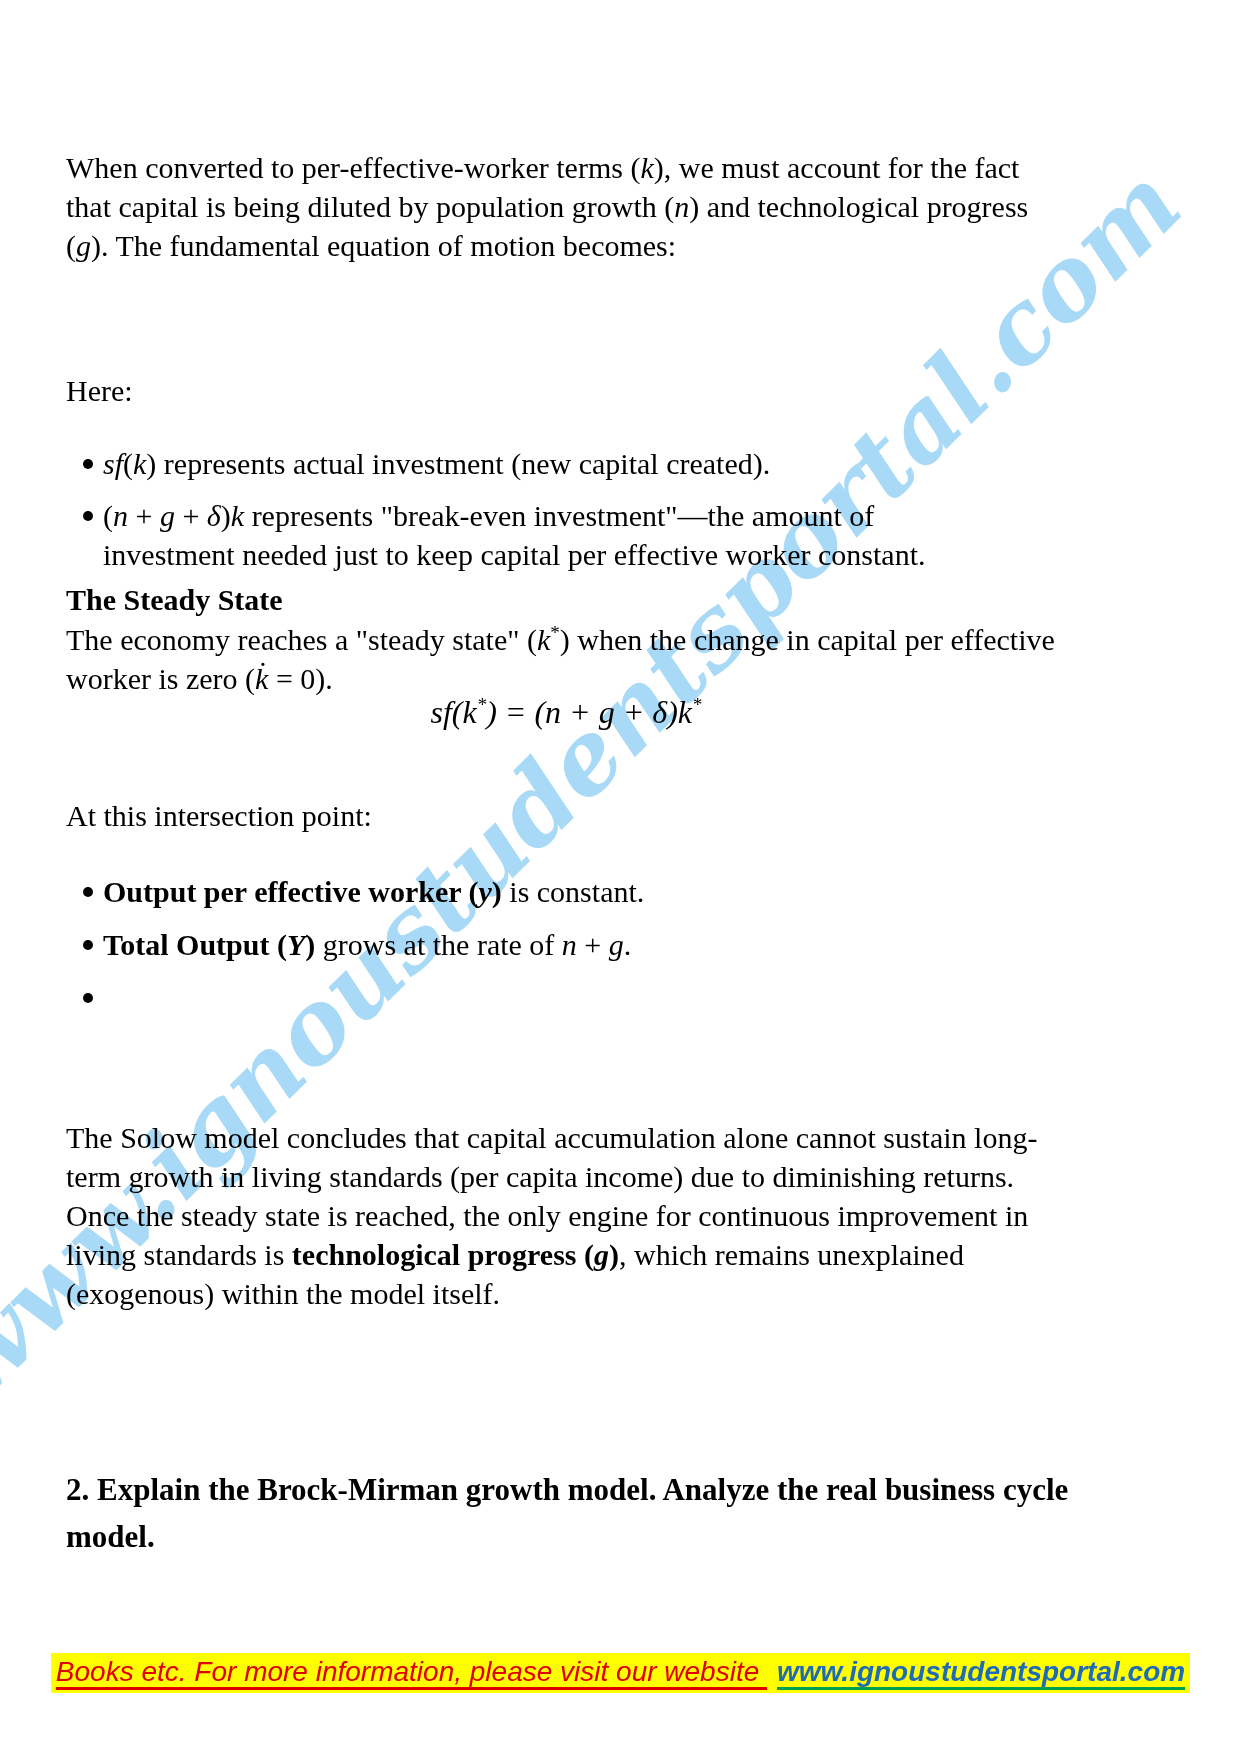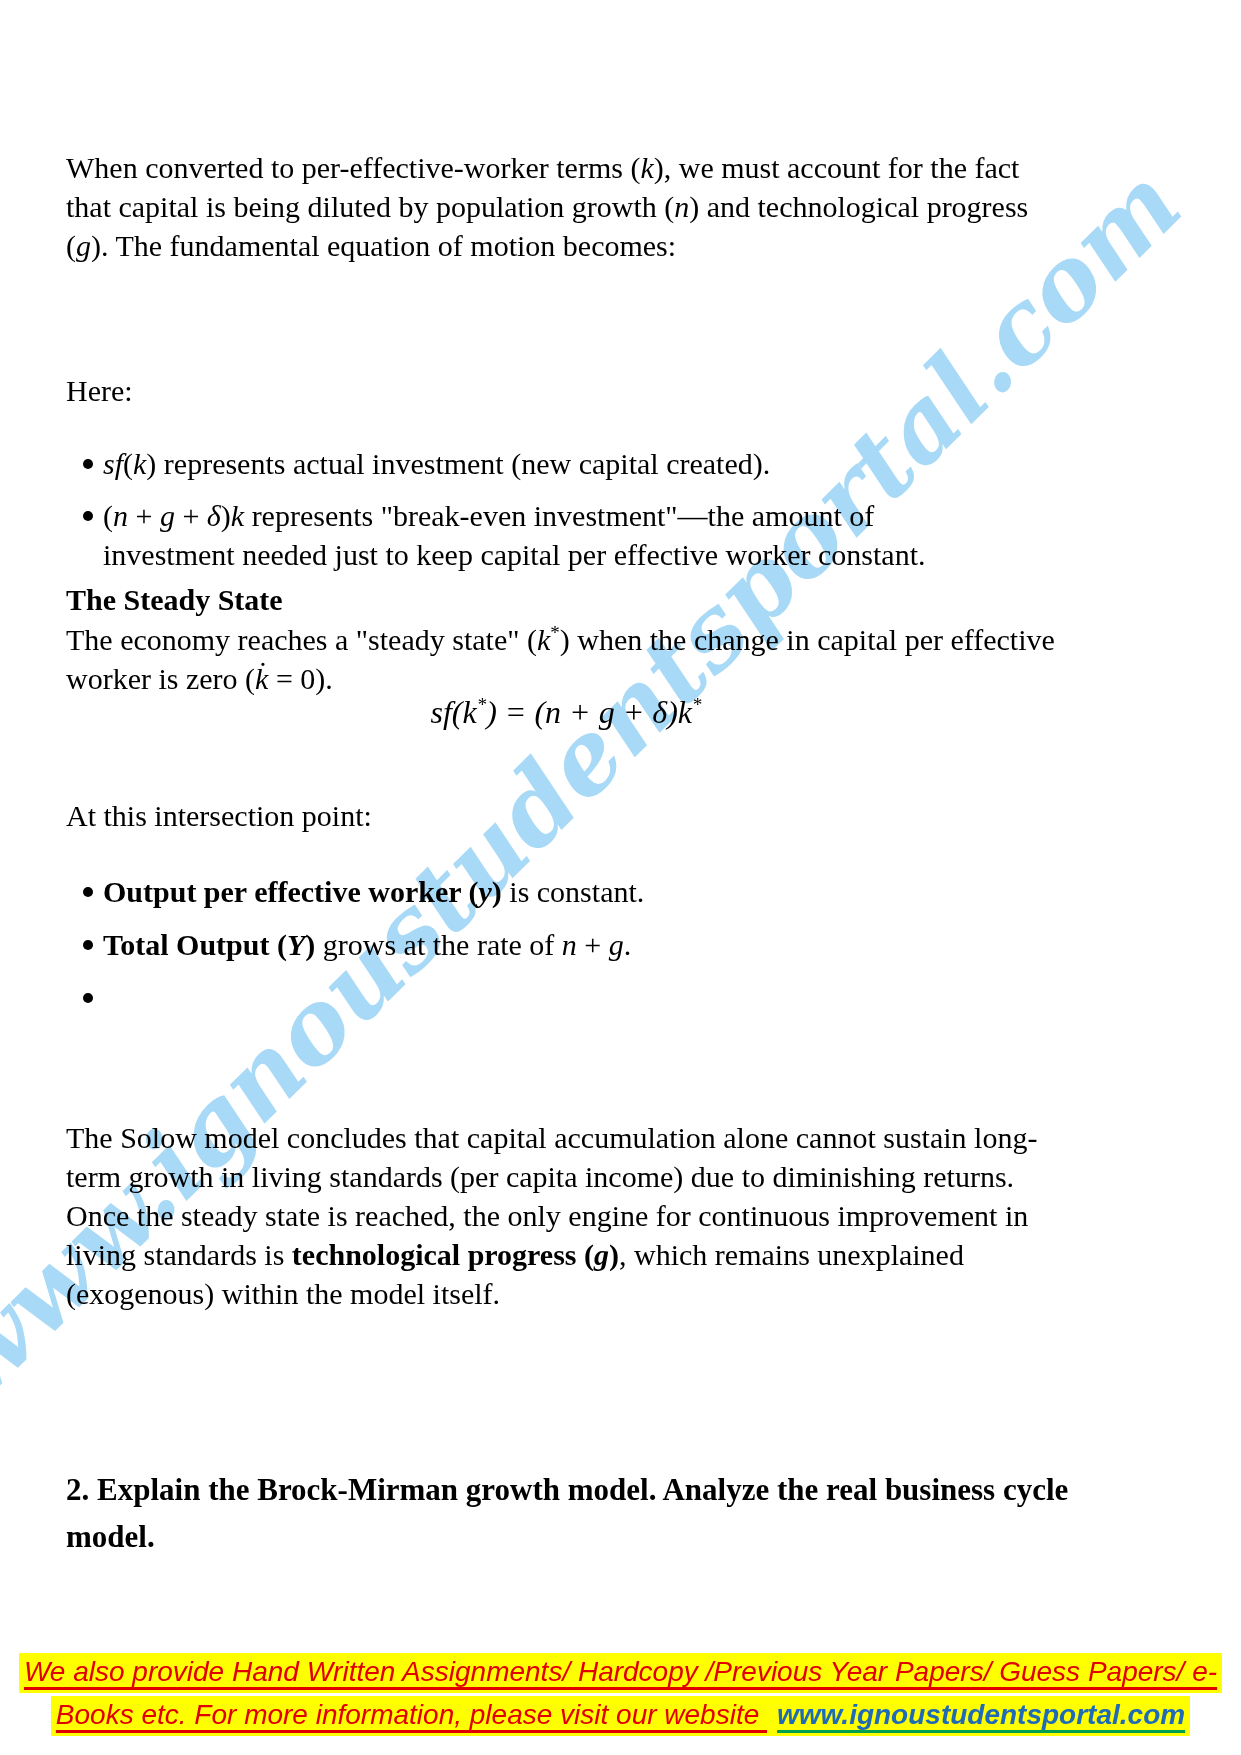--- a/index.html
+++ b/index.html
@@ -135,17 +135,16 @@
       </div>
     </div>
 
     <div class="block" style="top:1118px;">The Solow model concludes that capital accumulation alone cannot sustain long-<br>term growth in living standards (per capita income) due to diminishing returns.<br>Once the steady state is reached, the only engine for continuous improvement in<br>living standards is <b>technological progress (<i>g</i>)</b>, which remains unexplained<br>(exogenous) within the model itself.</div>
 
     <div class="block q2-heading" style="top:1466px;">2. Explain the Brock-Mirman growth model. Analyze the real business cycle<br>model.</div>
 
   </div>
 
   <div class="footer">
-    <div class="footer-line"><span class="hl">We also provide Hand Written Assignments/ Hardcopy /Previous Year Papers/ Guess Papers/ e-</span></div>
     <div class="footer-line"><span class="hl">Books etc. For more information, please visit our website </span><span class="hl link">www.ignoustudentsportal.com</span></div>
   </div>
 
 </div>
 
 </body></html>

